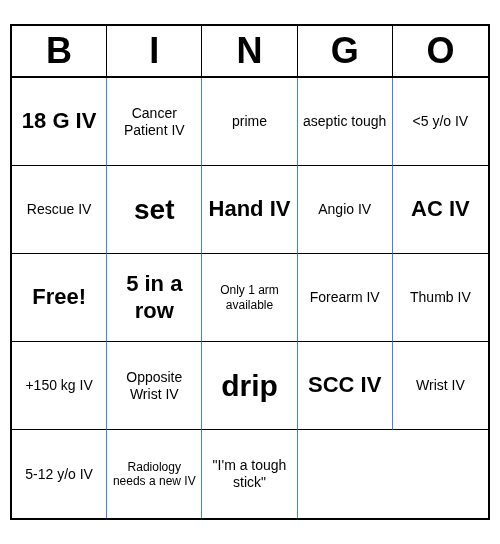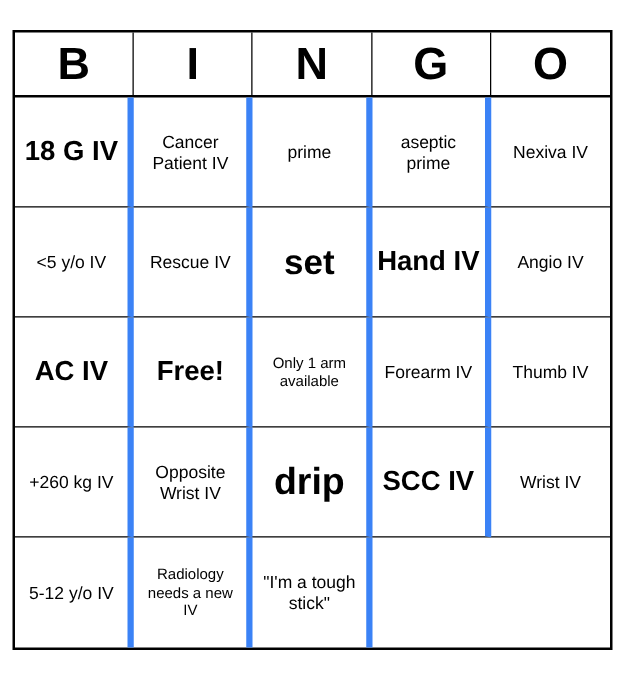--- a/index.html
+++ b/index.html
@@ -42,21 +42,21 @@
       border-right: none;
     }
 
     .bingo-grid {
       display: grid;
       grid-template-columns: repeat(5, 1fr);
       grid-template-rows: repeat(5, 1fr);
     }
 
     .bingo-cell {
-      border-right: 5px solid #3b82f6;
+      border-right: 1px solid #3b82f6;
       border-bottom: 1px solid #000;
       display: flex;
       align-items: center;
       justify-content: center;
       text-align: center;
       padding: 4px;
       min-height: 88px;
       font-size: 14px;
       line-height: 1.2;
     }
@@ -102,33 +102,33 @@
   <div class="bingo-header-cell">B</div>
       <div class="bingo-header-cell">I</div>
       <div class="bingo-header-cell">N</div>
       <div class="bingo-header-cell">G</div>
       <div class="bingo-header-cell">O</div>
     </div>
   <div class="bingo-grid">
   <div class="bingo-cell large-text">18 G IV</div>
       <div class="bingo-cell">Cancer Patient IV</div>
       <div class="bingo-cell">prime</div>
-      <div class="bingo-cell">aseptic prime</div>
-      <div class="bingo-cell">Nexiva IV</div>
+      <div class="bingo-cell">aseptic tough</div>
       <div class="bingo-cell">&lt;5 y/o IV</div>
       <div class="bingo-cell">Rescue IV</div>
       <div class="bingo-cell xlarge-text">set</div>
       <div class="bingo-cell large-text">Hand IV</div>
       <div class="bingo-cell">Angio IV</div>
       <div class="bingo-cell large-text">AC IV</div>
       <div class="bingo-cell free">Free!</div>
+      <div class="bingo-cell large-text">5 in a row</div>
       <div class="bingo-cell small-text">Only 1 arm available</div>
       <div class="bingo-cell">Forearm IV</div>
       <div class="bingo-cell">Thumb IV</div>
-      <div class="bingo-cell">+260 kg IV</div>
+      <div class="bingo-cell">+150 kg IV</div>
       <div class="bingo-cell">Opposite Wrist IV</div>
       <div class="bingo-cell drip-text">drip</div>
       <div class="bingo-cell large-text">SCC IV</div>
       <div class="bingo-cell">Wrist IV</div>
       <div class="bingo-cell">5-12 y/o IV</div>
       <div class="bingo-cell small-text">Radiology needs a new IV</div>
       <div class="bingo-cell">"I'm a tough stick"</div>
     </div>
 </div>
 

